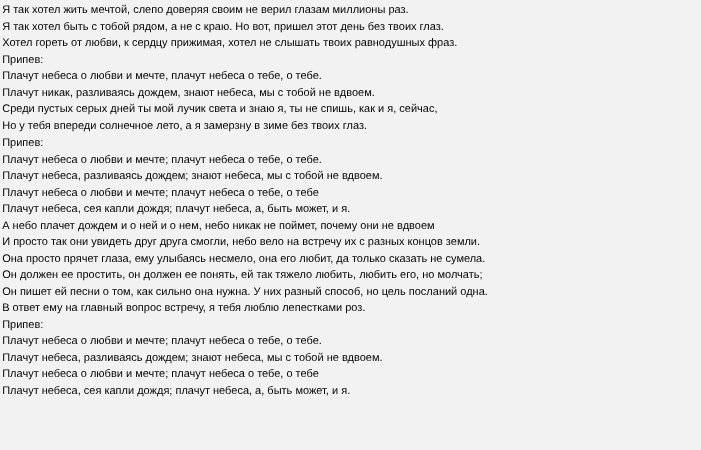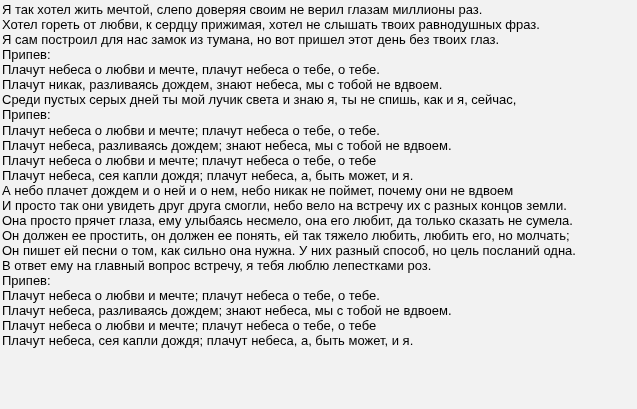--- a/index.html
+++ b/index.html
@@ -10,41 +10,42 @@
   .page {
     width: 637px;
     height: 409px;
     overflow: hidden;
     background: #f2f2f2;
     box-sizing: border-box;
     padding: 2px 0 0 2px;
   }
   .lyrics {
     font-family: "Liberation Sans", "DejaVu Sans", sans-serif;
-    font-size: 13px;
+    font-size: 10px;
     line-height: 15.07px;
     color: #000000;
     white-space: nowrap;
   }
   .line {
     height: 15.07px;
   }
 </style>
 </head>
 <body>
 
 <div class="page">
   <div class="lyrics">
     <div class="line">Я так хотел жить мечтой, слепо доверяя своим не верил глазам миллионы раз.</div>
+    <div class="line">Я так хотел быть с тобой рядом, а не с краю. Но вот, пришел этот день без твоих глаз.</div>
     <div class="line">Хотел гореть от любви, к сердцу прижимая, хотел не слышать твоих равнодушных фраз.</div>
-    <div class="line">Я сам построил для нас замок из тумана, но вот пришел этот день без твоих глаз.</div>
     <div class="line">Припев:</div>
     <div class="line">Плачут небеса о любви и мечте, плачут небеса о тебе, о тебе.</div>
     <div class="line">Плачут никак, разливаясь дождем, знают небеса, мы с тобой не вдвоем.</div>
     <div class="line">Среди пустых серых дней ты мой лучик света и знаю я, ты не спишь, как и я, сейчас,</div>
+    <div class="line">Но у тебя впереди солнечное лето, а я замерзну в зиме без твоих глаз.</div>
     <div class="line">Припев:</div>
     <div class="line">Плачут небеса о любви и мечте; плачут небеса о тебе, о тебе.</div>
     <div class="line">Плачут небеса, разливаясь дождем; знают небеса, мы с тобой не вдвоем.</div>
     <div class="line">Плачут небеса о любви и мечте; плачут небеса о тебе, о тебе</div>
     <div class="line">Плачут небеса, сея капли дождя; плачут небеса, а, быть может, и я.</div>
     <div class="line">А небо плачет дождем и о ней и о нем, небо никак не поймет, почему они не вдвоем</div>
     <div class="line">И просто так они увидеть друг друга смогли, небо вело на встречу их с разных концов земли.</div>
     <div class="line">Она просто прячет глаза, ему улыбаясь несмело, она его любит, да только сказать не сумела.</div>
     <div class="line">Он должен ее простить, он должен ее понять, ей так тяжело любить, любить его, но молчать;</div>
     <div class="line">Он пишет ей песни о том, как сильно она нужна. У них разный способ, но цель посланий одна.</div>

